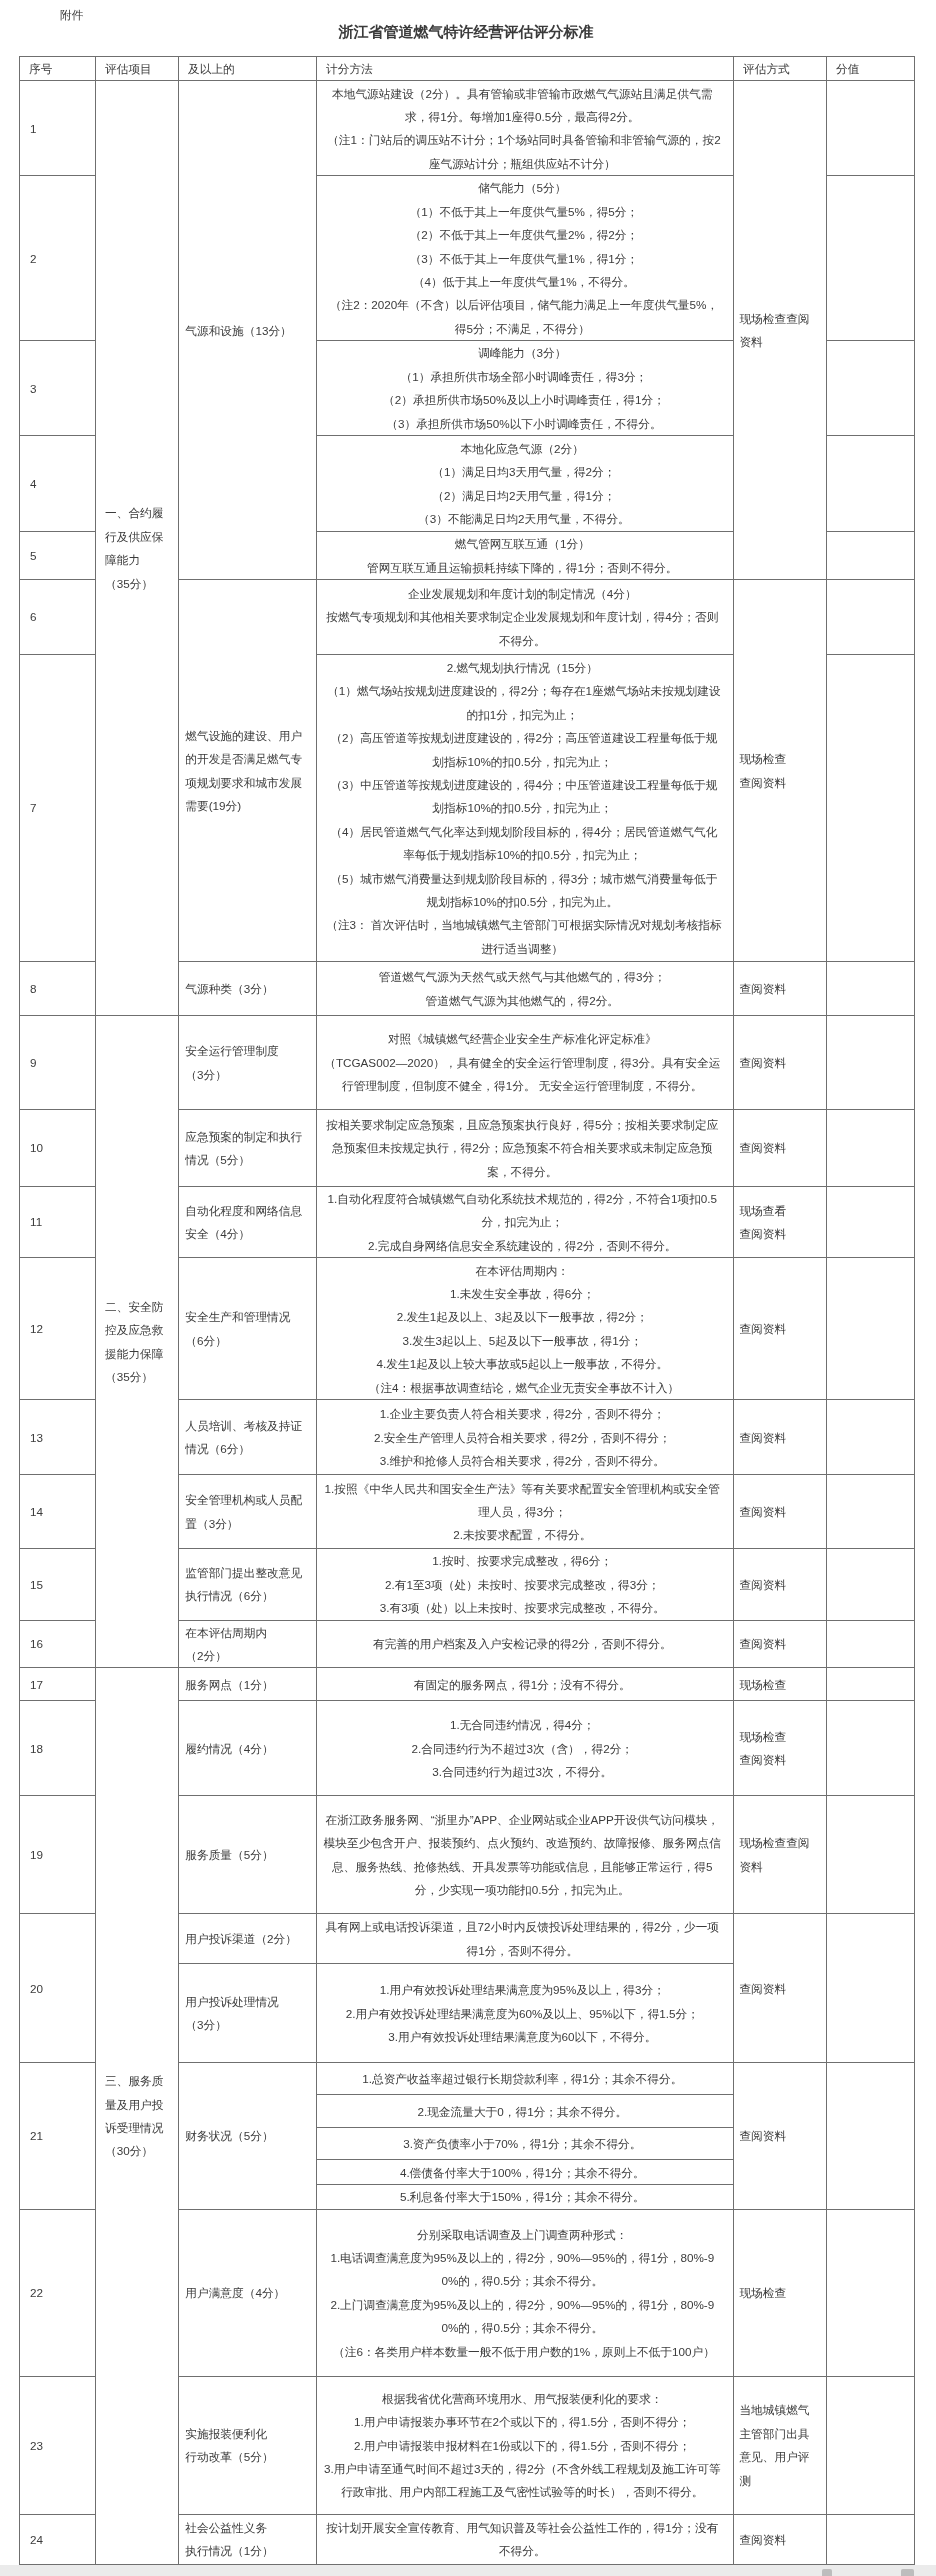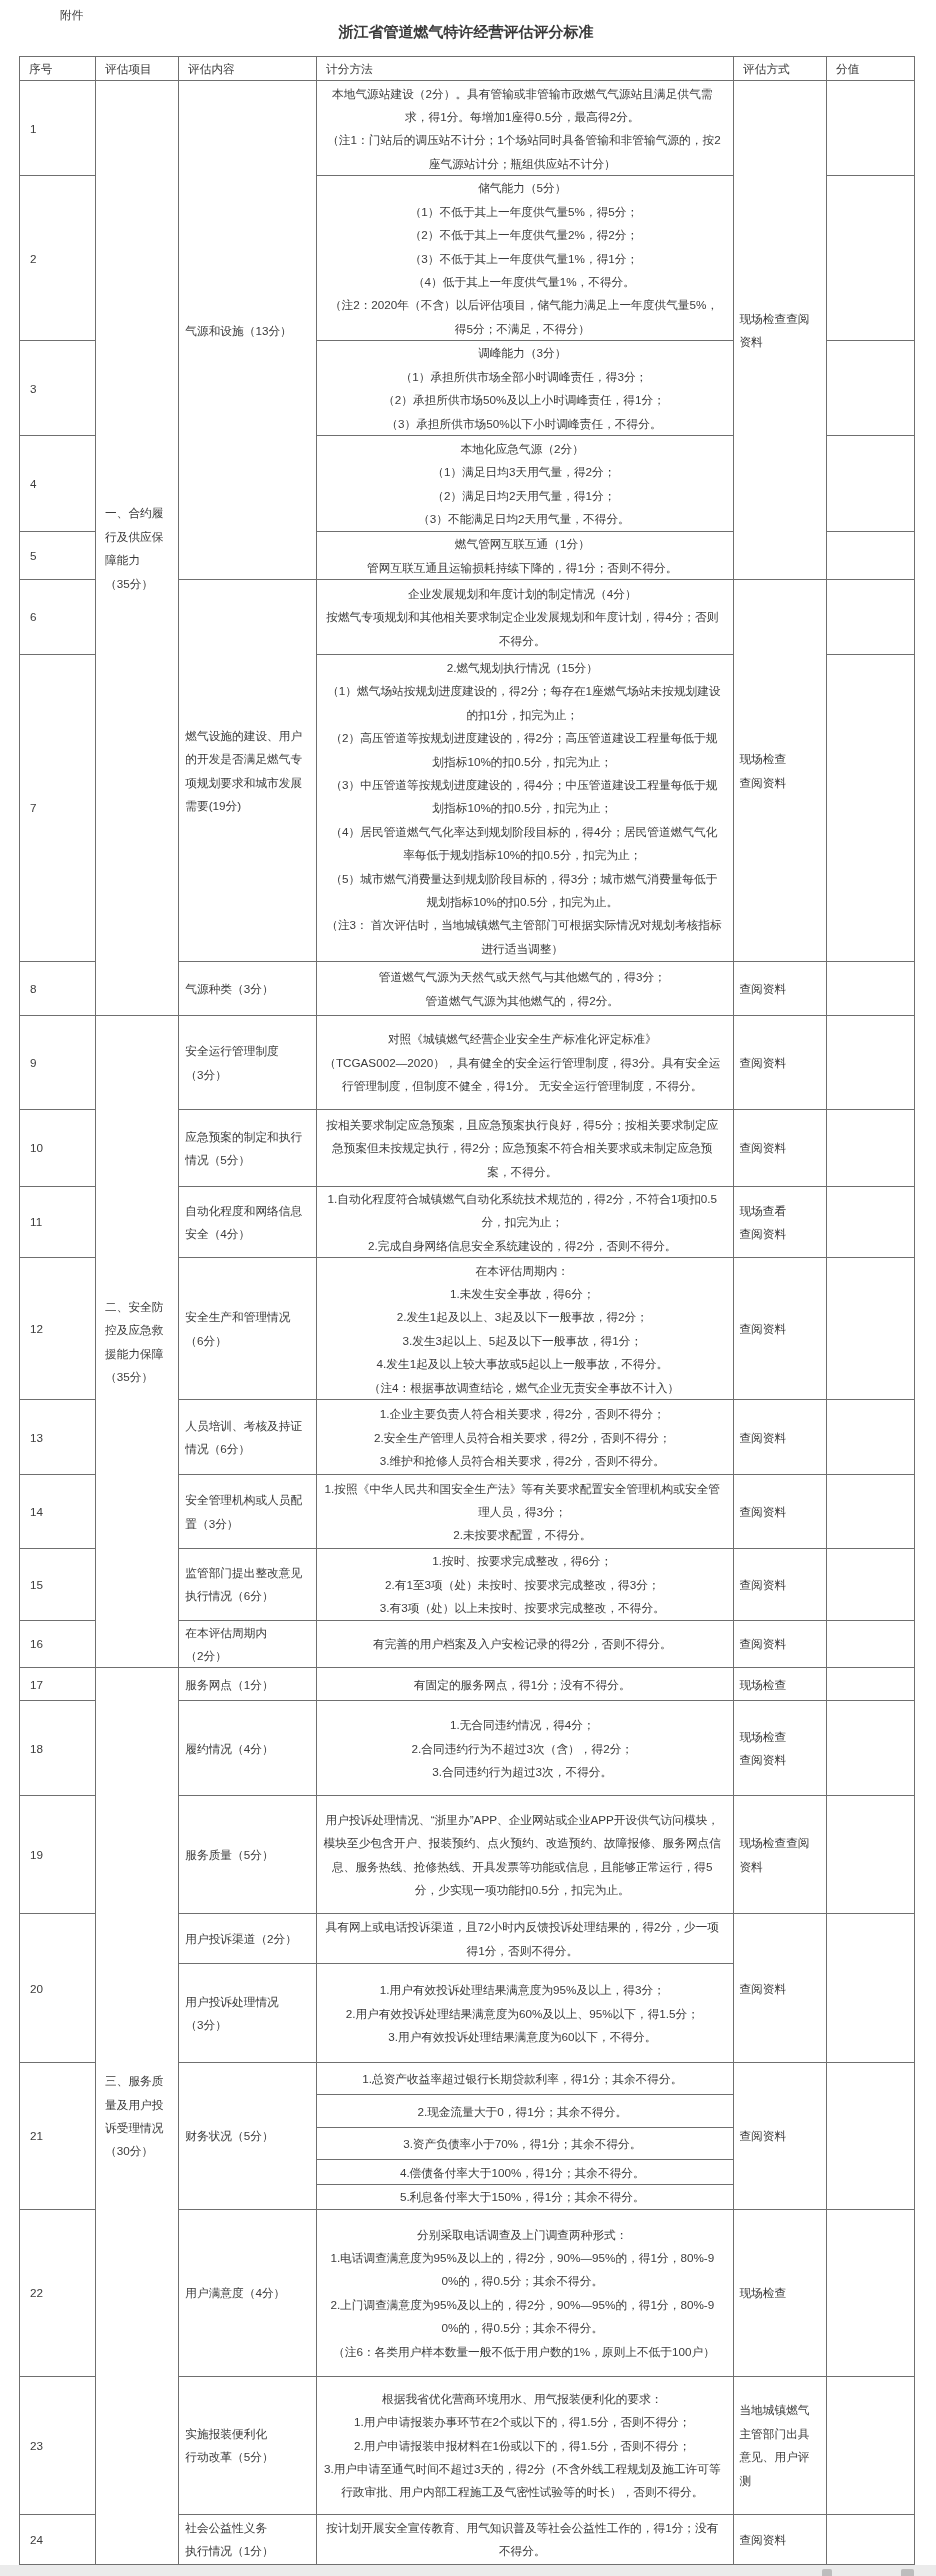--- a/index.html
+++ b/index.html
@@ -60,21 +60,21 @@
       <col style="width:83px">
       <col style="width:138px">
     <col style="width:417px">
       <col style="width:93px">
       <col style="width:88px">
   </colgroup>
   <tbody>
     <tr style="height:19px">
       <th>序号</th>
       <th>评估项目</th>
-      <th>评估内容</th>
+      <th>及以上的</th>
       <th>计分方法</th>
       <th>评估方式</th>
       <th>分值</th>
     </tr>
 
     <tr style="height:95px">
       <td class="no">1</td>
       <td class="proj" rowspan="8">一、合约履行及供应保障能力
 （35分）</td>
       <td class="cont" rowspan="5">气源和设施（13分）</td>
@@ -233,21 +233,21 @@
       <td class="meth">1.无合同违约情况，得4分；
 2.合同违约行为不超过3次（含），得2分；
 3.合同违约行为超过3次，不得分。</td>
       <td class="mode">现场检查
 查阅资料</td>
       <td class="score"></td>
     </tr>
     <tr style="height:118px">
       <td class="no">19</td>
       <td class="cont">服务质量（5分）</td>
-      <td class="meth">用户投诉处理情况、“浙里办”APP、企业网站或企业APP开设供气访问模块，模块至少包含开户、报装预约、点火预约、改造预约、故障报修、服务网点信息、服务热线、抢修热线、开具发票等功能或信息，且能够正常运行，得5分，少实现一项功能扣0.5分，扣完为止。</td>
+      <td class="meth">在浙江政务服务网、“浙里办”APP、企业网站或企业APP开设供气访问模块，模块至少包含开户、报装预约、点火预约、改造预约、故障报修、服务网点信息、服务热线、抢修热线、开具发票等功能或信息，且能够正常运行，得5分，少实现一项功能扣0.5分，扣完为止。</td>
       <td class="mode">现场检查查阅资料</td>
       <td class="score"></td>
     </tr>
     <tr style="height:50px">
       <td class="no" rowspan="2">20</td>
       <td class="cont">用户投诉渠道（2分）</td>
       <td class="meth">具有网上或电话投诉渠道，且72小时内反馈投诉处理结果的，得2分，少一项得1分，否则不得分。</td>
       <td class="mode" rowspan="2">查阅资料</td>
       <td class="score" rowspan="2"></td>
     </tr>

